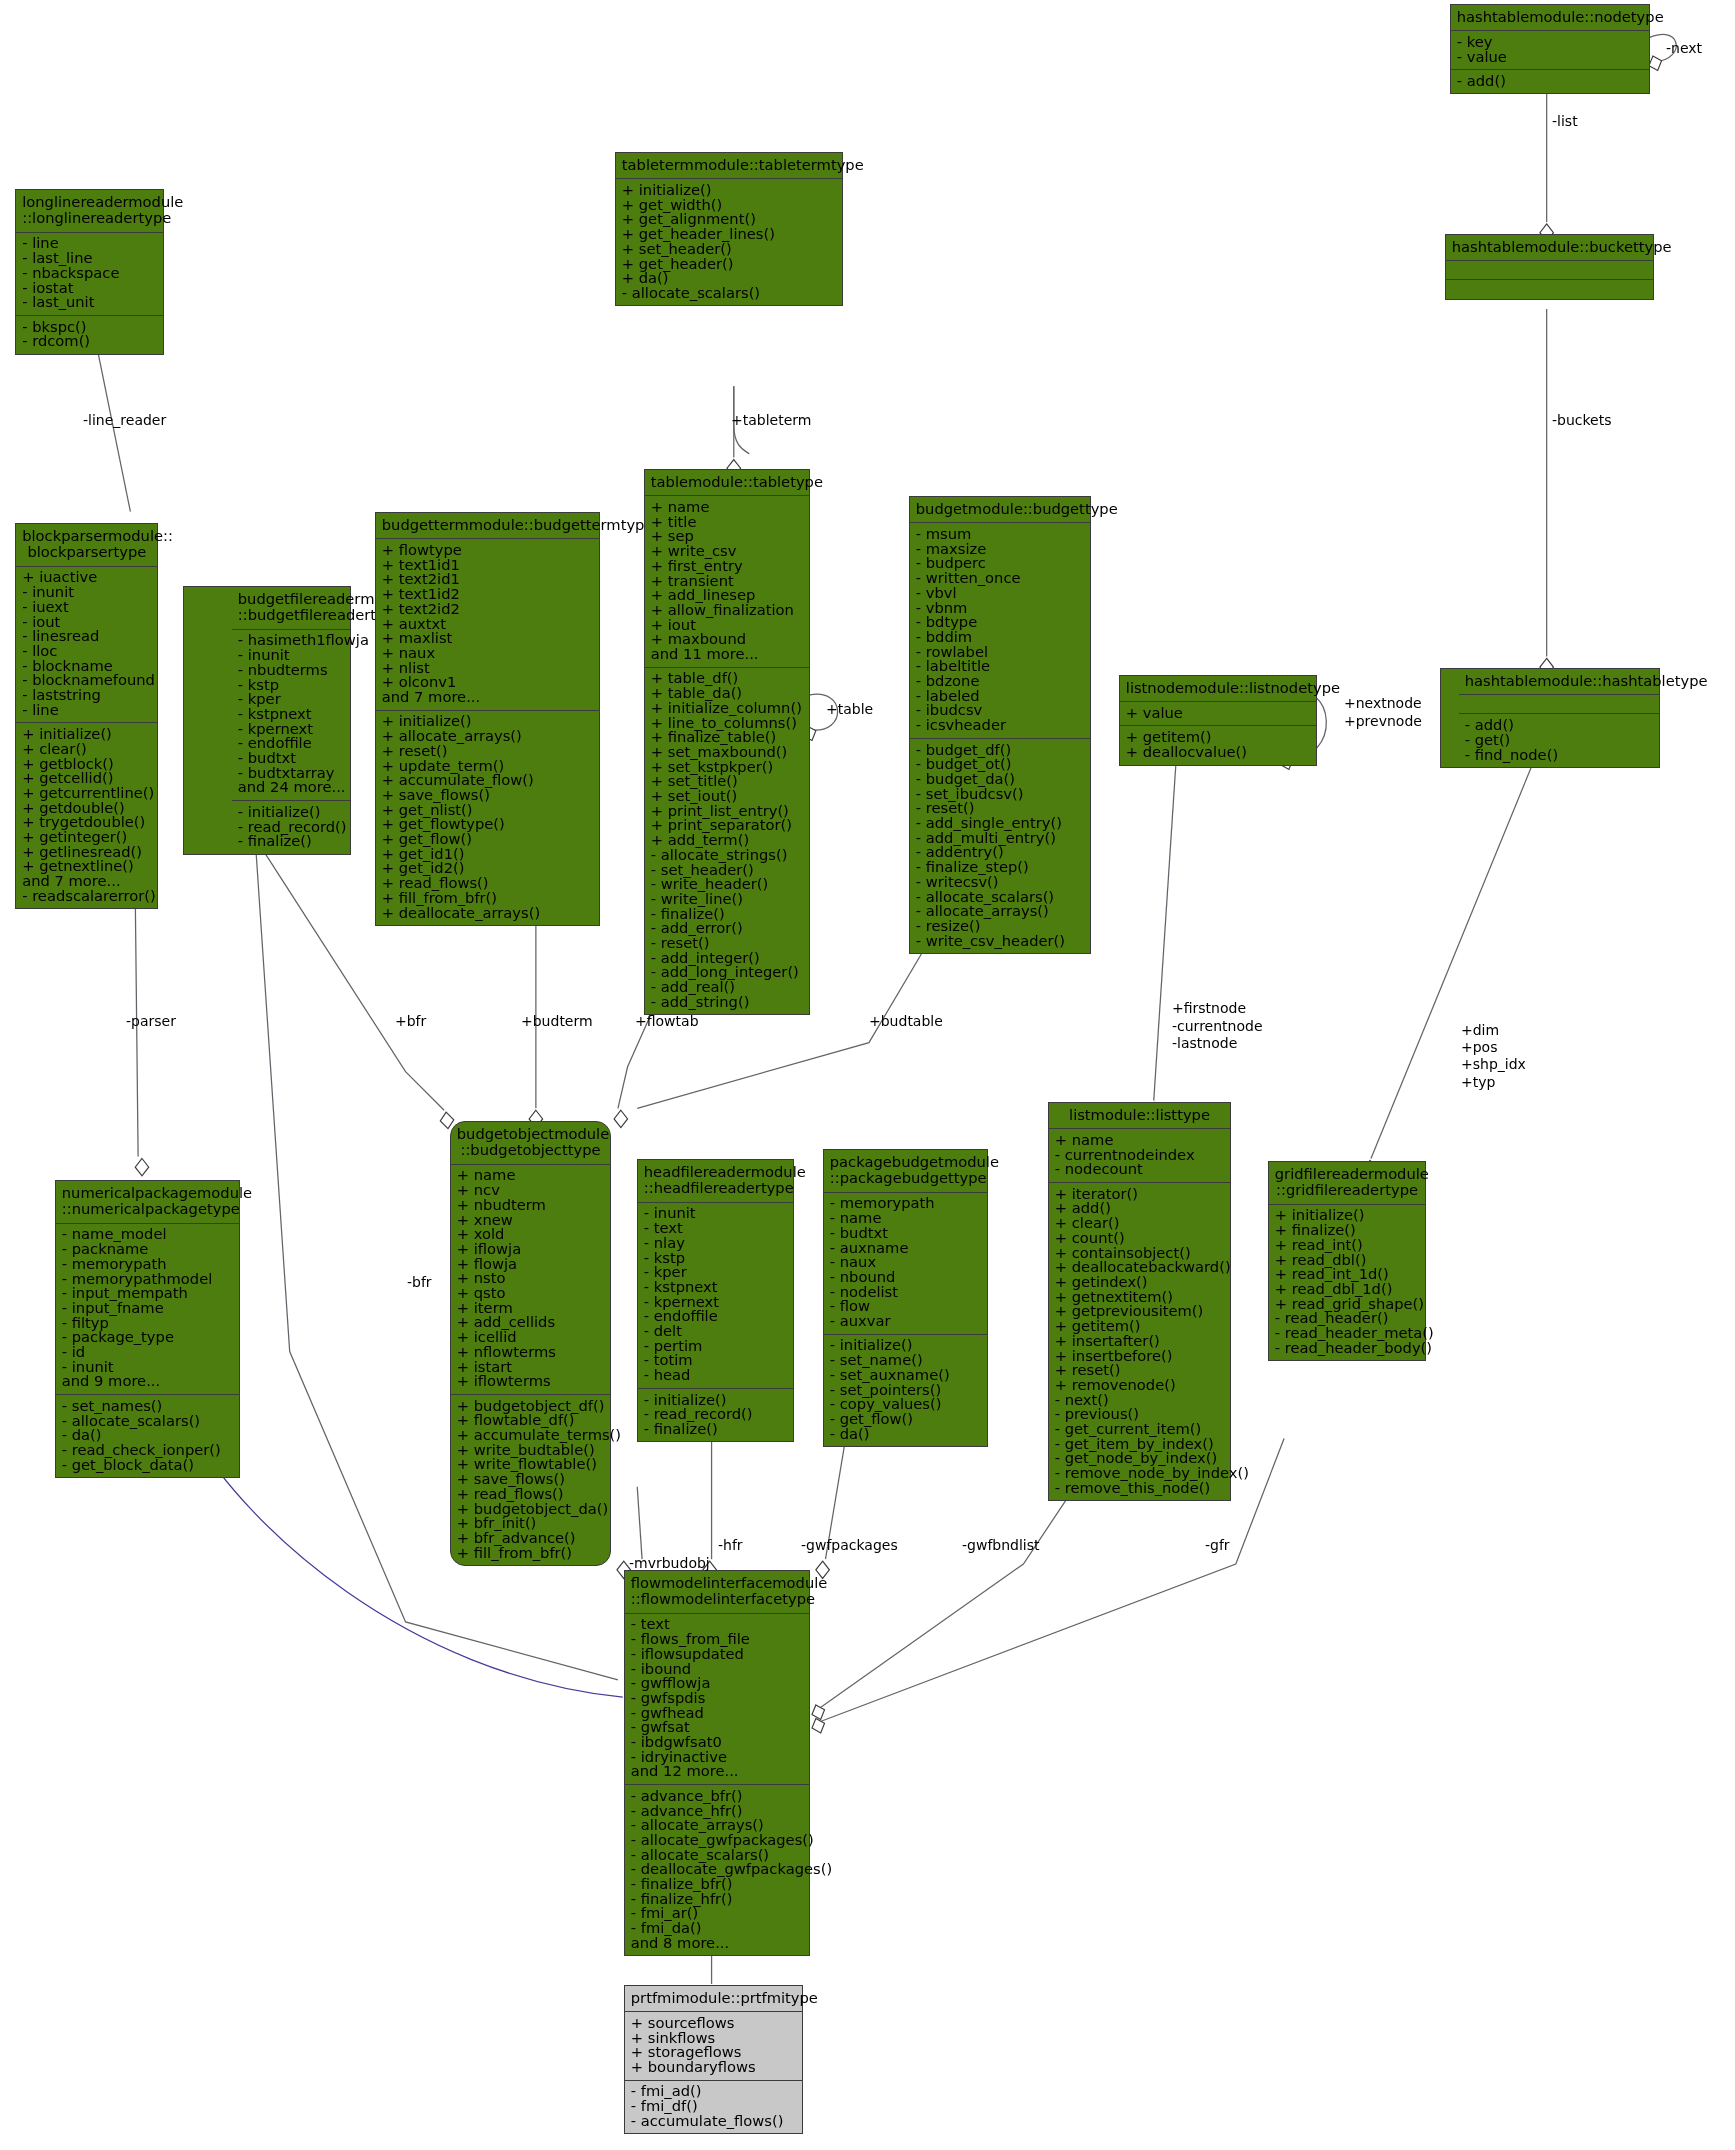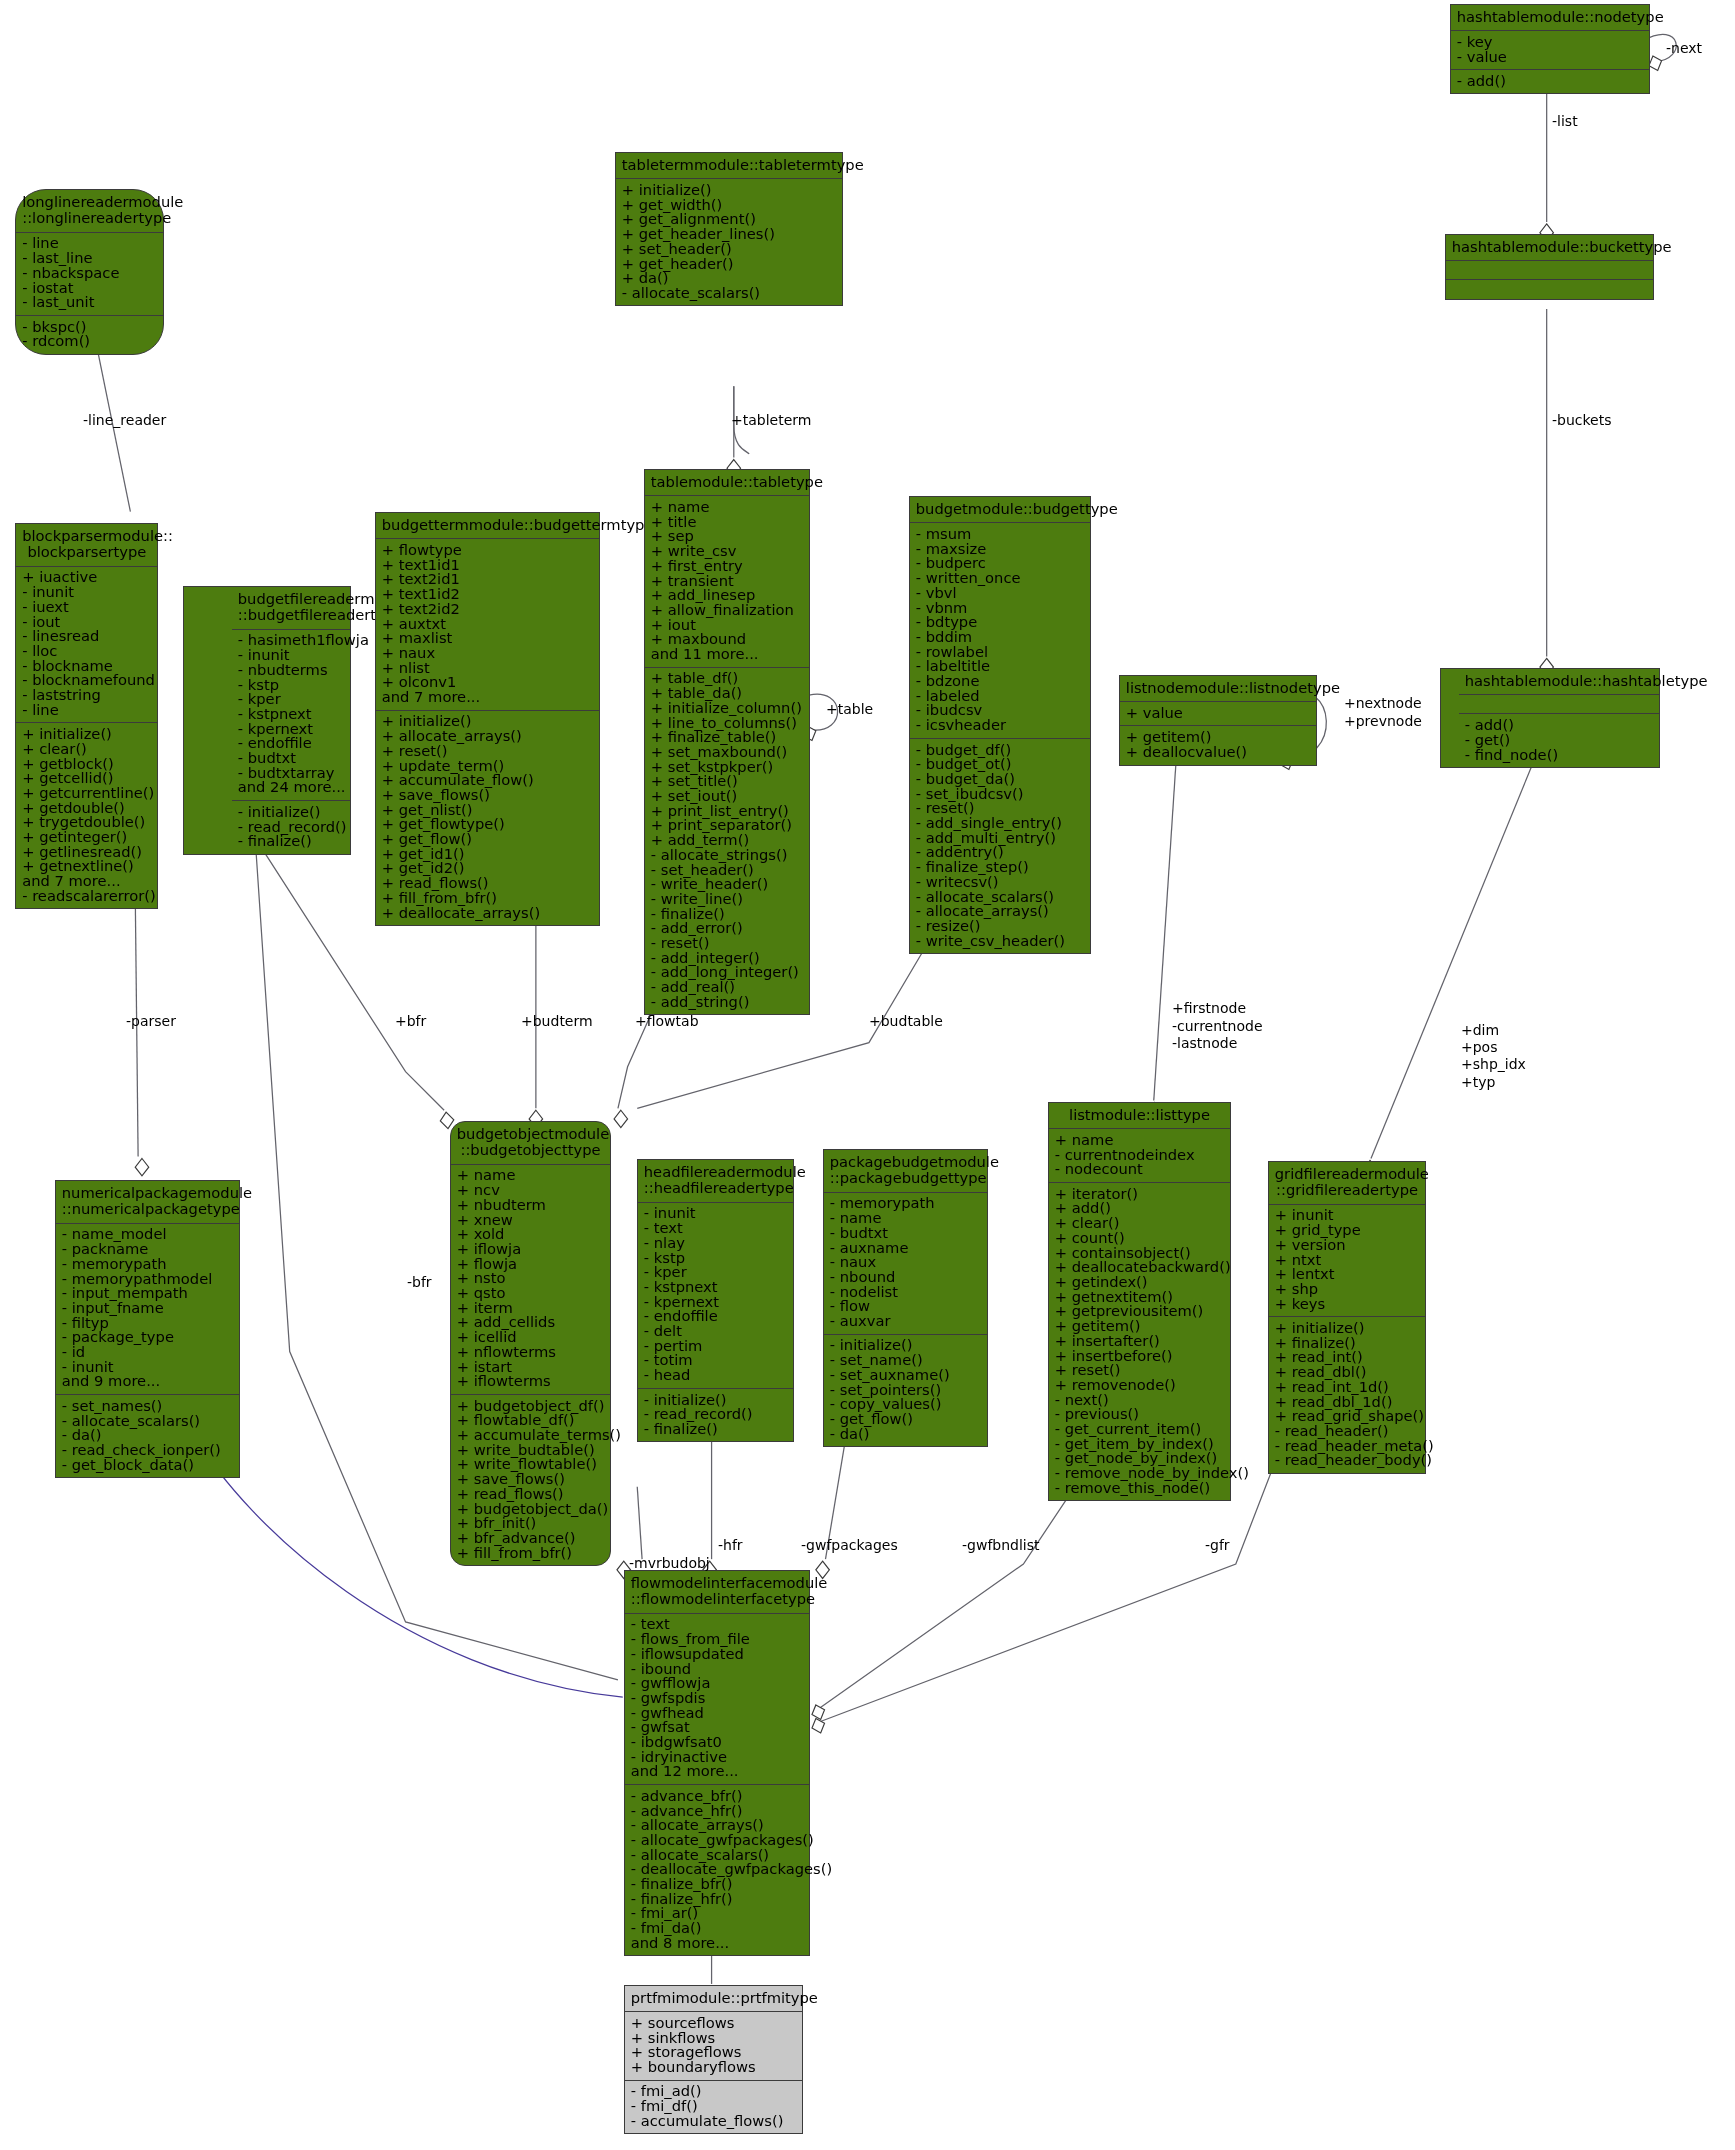--- a/index.html
+++ b/index.html
@@ -177,21 +177,21 @@
       <div class="row">+ get_width()</div>
       <div class="row">+ get_alignment()</div>
       <div class="row">+ get_header_lines()</div>
       <div class="row">+ set_header()</div>
       <div class="row">+ get_header()</div>
       <div class="row">+ da()</div>
       <div class="row">- allocate_scalars()</div>
     </div>
   </div>
 
-  <div class="uml" style="left:15.4px; top:189px; width:149px;border-radius:31px;">
+  <div class="uml" style="left:15.4px; top:189px; width:149px;">
     <div class="title">longlinereadermodule
 ::longlinereadertype</div>
     <div class="compartment">
       <div class="row">- line</div>
       <div class="row">- last_line</div>
       <div class="row">- nbackspace</div>
       <div class="row">- iostat</div>
       <div class="row">- last_unit</div>
     </div>
     <div class="compartment">
@@ -513,29 +513,20 @@
       <div class="row">- get_item_by_index()</div>
       <div class="row">- get_node_by_index()</div>
       <div class="row">- remove_node_by_index()</div>
       <div class="row">- remove_this_node()</div>
     </div>
   </div>
 
   <div class="uml" style="left:1268px; top:1161px; width:158px;">
     <div class="title">gridfilereadermodule
 ::gridfilereadertype</div>
-    <div class="compartment">
-      <div class="row">+ inunit</div>
-      <div class="row">+ grid_type</div>
-      <div class="row">+ version</div>
-      <div class="row">+ ntxt</div>
-      <div class="row">+ lentxt</div>
-      <div class="row">+ shp</div>
-      <div class="row">+ keys</div>
-    </div>
     <div class="compartment">
       <div class="row">+ initialize()</div>
       <div class="row">+ finalize()</div>
       <div class="row">+ read_int()</div>
       <div class="row">+ read_dbl()</div>
       <div class="row">+ read_int_1d()</div>
       <div class="row">+ read_dbl_1d()</div>
       <div class="row">+ read_grid_shape()</div>
       <div class="row">- read_header()</div>
       <div class="row">- read_header_meta()</div>

